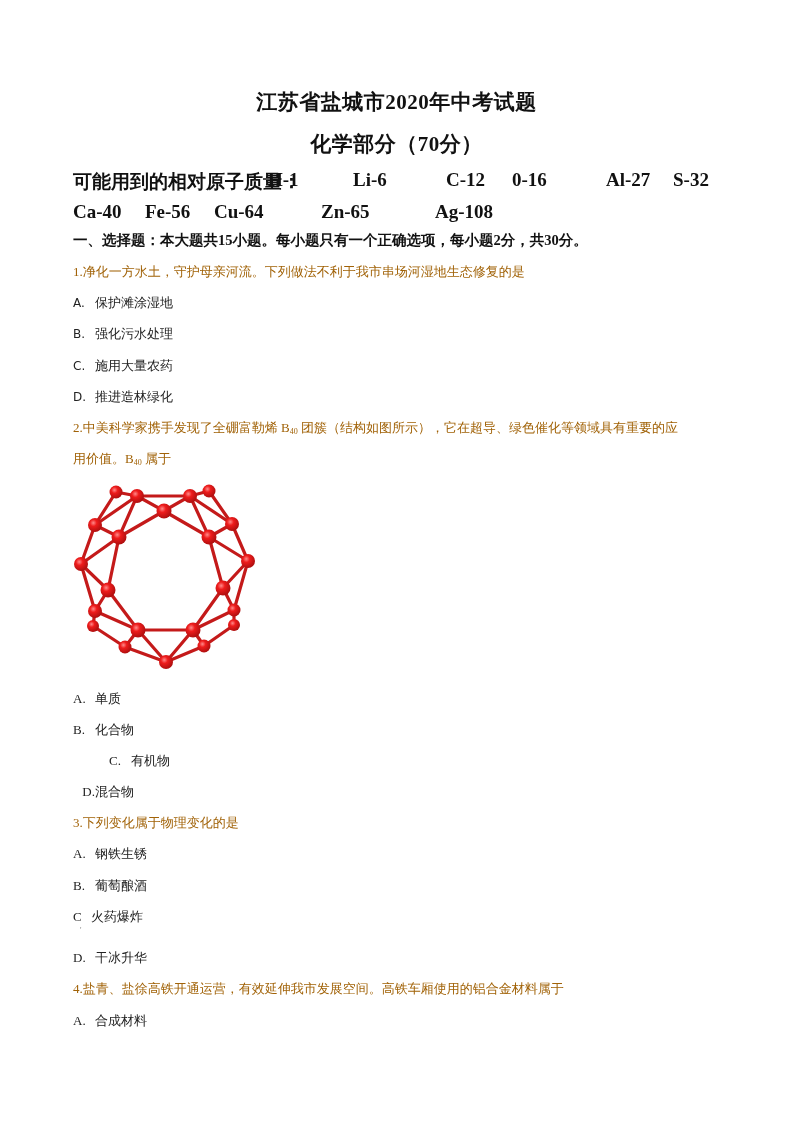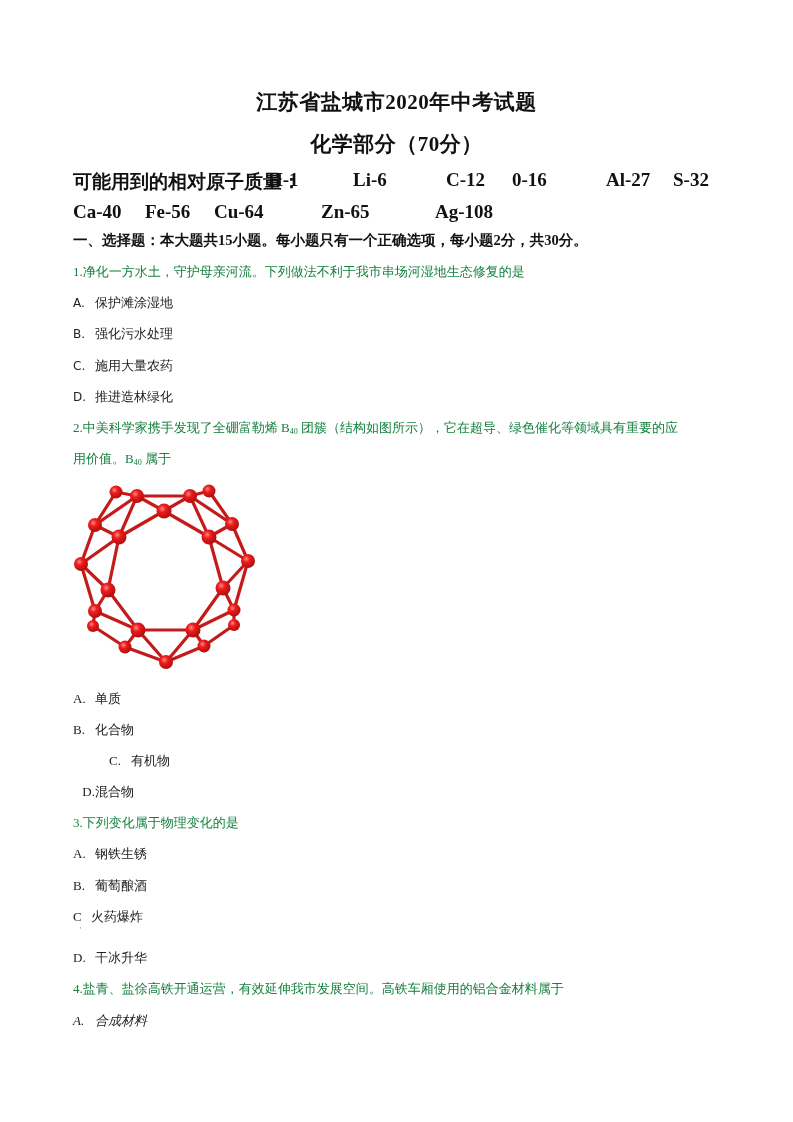--- a/index.html
+++ b/index.html
@@ -4,21 +4,21 @@
 <style>
   html, body { margin: 0; padding: 0; background: #ffffff; }
   body { width: 793px; height: 1122px; position: relative; overflow: hidden; color: #111; }
   .page { position: absolute; left: 0; top: 18px; width: 656px; height: 1122px; }
   .abs { position: absolute; white-space: nowrap; }
   .serif { font-family: "Liberation Serif", "DejaVu Serif", serif; }
   .sans { font-family: "DejaVu Sans", "Liberation Sans", sans-serif; }
   .title { font-weight: bold; font-size: 21px; letter-spacing: 0.5px; left: 0; width: 793px; text-align: center; }
   .mass-row { font-weight: bold; font-size: 19px; }
   .section { font-weight: bold; font-size: 14.5px; }
-  .q { font-size: 13px; color: #15803d; }
+  .q { font-size: 13px; color: #a16207; }
   .opt { font-size: 13px; color: #222; }
   .opt .lbl { display: inline-block; width: 22px; }
   .footer { font-size: 14px; color: #555; left: 0; width: 793px; text-align: center; }
   sub.s { font-size: 8px; vertical-align: -2px; }
   .tiny-mark { font-size: 8px; color: #888; }
 </style>
 </head>
 <body>
 
 <div class="page">
@@ -175,18 +175,18 @@
       <span class="lbl" style="width:18px;">C</span><span>火药爆炸</span>
     </div>
     <div class="abs tiny-mark" style="left:80px; top:908px;">'</div>
     <div class="abs opt serif" style="left:73px; top:931px;">
       <span class="lbl">D.</span><span>干冰升华</span>
     </div>
   </div>
 
   <div>
     <div class="abs q serif" style="left:73px; top:962px;">4.盐青、盐徐高铁开通运营，有效延伸我市发展空间。高铁车厢使用的铝合金材料属于</div>
-    <div class="abs opt serif" style="left:73px; top:994px;font-style:italic;">
+    <div class="abs opt serif" style="left:73px; top:994px;">
       <span class="lbl">A.</span><span>合成材料</span>
     </div>
   </div>
 
 </div>
 
 </body></html>

